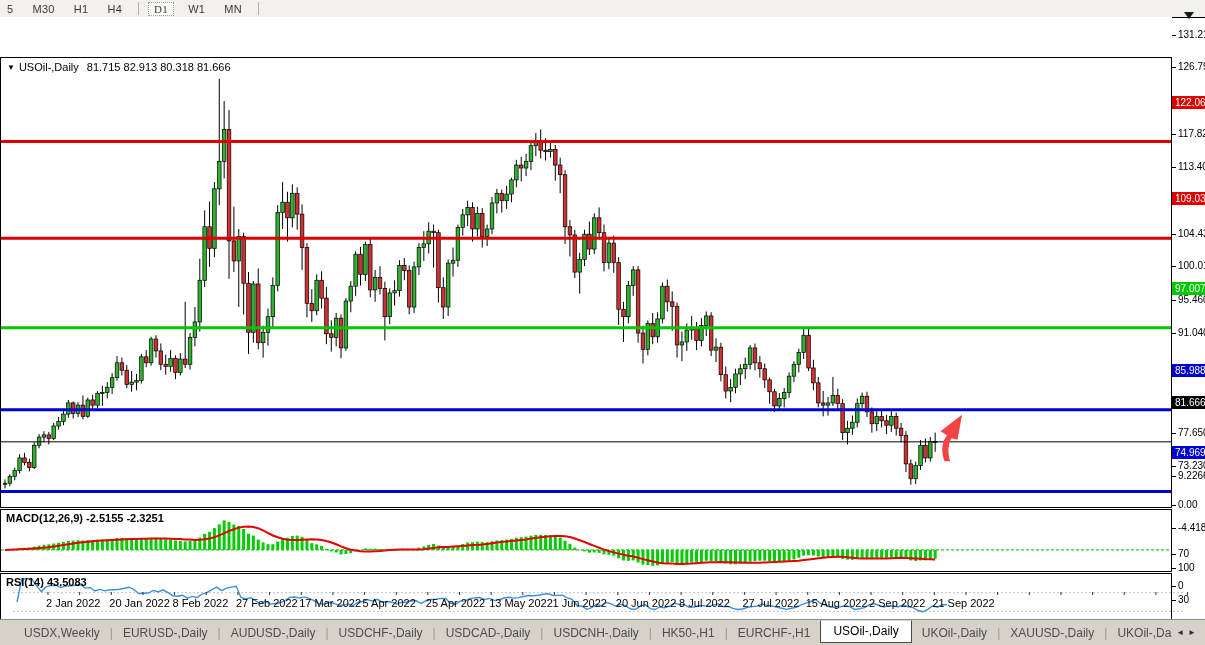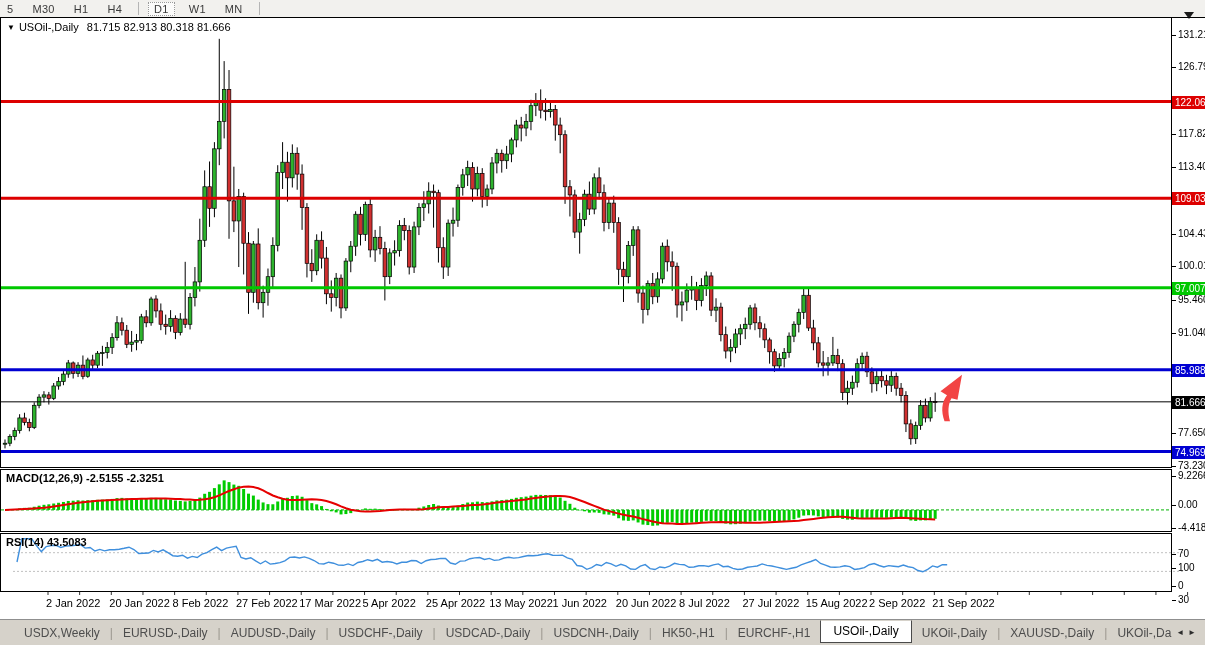--- a/index.html
+++ b/index.html
@@ -2,24 +2,24 @@
 <html><head>
 <meta charset="utf-8">
 <style>
   html,body{margin:0;padding:0;background:#fff;}
   #app{position:relative;width:1205px;height:645px;background:#fff;overflow:hidden;
        font-family:"Liberation Sans",sans-serif;-webkit-font-smoothing:antialiased;}
   
   .toolbar{position:absolute;left:0;top:0;width:1205px;height:17px;background:#f2f1ee;
            display:flex;align-items:center;font-size:11px;color:#3a3a3a;}
   .tfbtn{padding:1px 5px;margin-right:9px;cursor:default;letter-spacing:.3px;}
-  .tfbtn.active{background:#fbfbfa;border:1px dotted #9a9a9a;padding:0 5px;}
+  .tfbtn.active{background:#fbfbfa;border:1px dotted #9a9a9a;padding:0 5px;font-family:Liberation Serif, serif;}
   .tbsep{width:1px;height:13px;background:#b5b5b5;margin:0 9px 0 2px;}
   
-  .pane{position:absolute;left:0;background:#fff;border:1px solid #000;box-sizing:border-box;}
+  .pane{position:absolute;left:0;background:#fff;border:1px solid #000;box-sizing:border-box;margin-top:40px;}
   #main-pane{top:17px;width:1172px;height:451px;}
   #macd-pane{top:469px;width:1172px;height:63px;}
   #rsi-pane{top:533px;width:1172px;height:59px;padding-left:12px;}
   .pane svg{display:block;}
   .chart-title{position:absolute;left:6px;top:3px;font-size:11px;color:#000;white-space:nowrap;}
   .chart-title .tri{font-size:8px;margin-right:4px;vertical-align:1px;}
   .chart-title .sym{margin-right:8px;}
   .ind-label{position:absolute;left:5px;top:2px;font-size:11px;color:#000;white-space:nowrap;background:rgba(255,255,255,.0);font-weight:bold;}
   
   #scale{position:absolute;left:1172px;top:17px;width:33px;height:575px;border-top:1px solid #000;box-sizing:border-box;}

